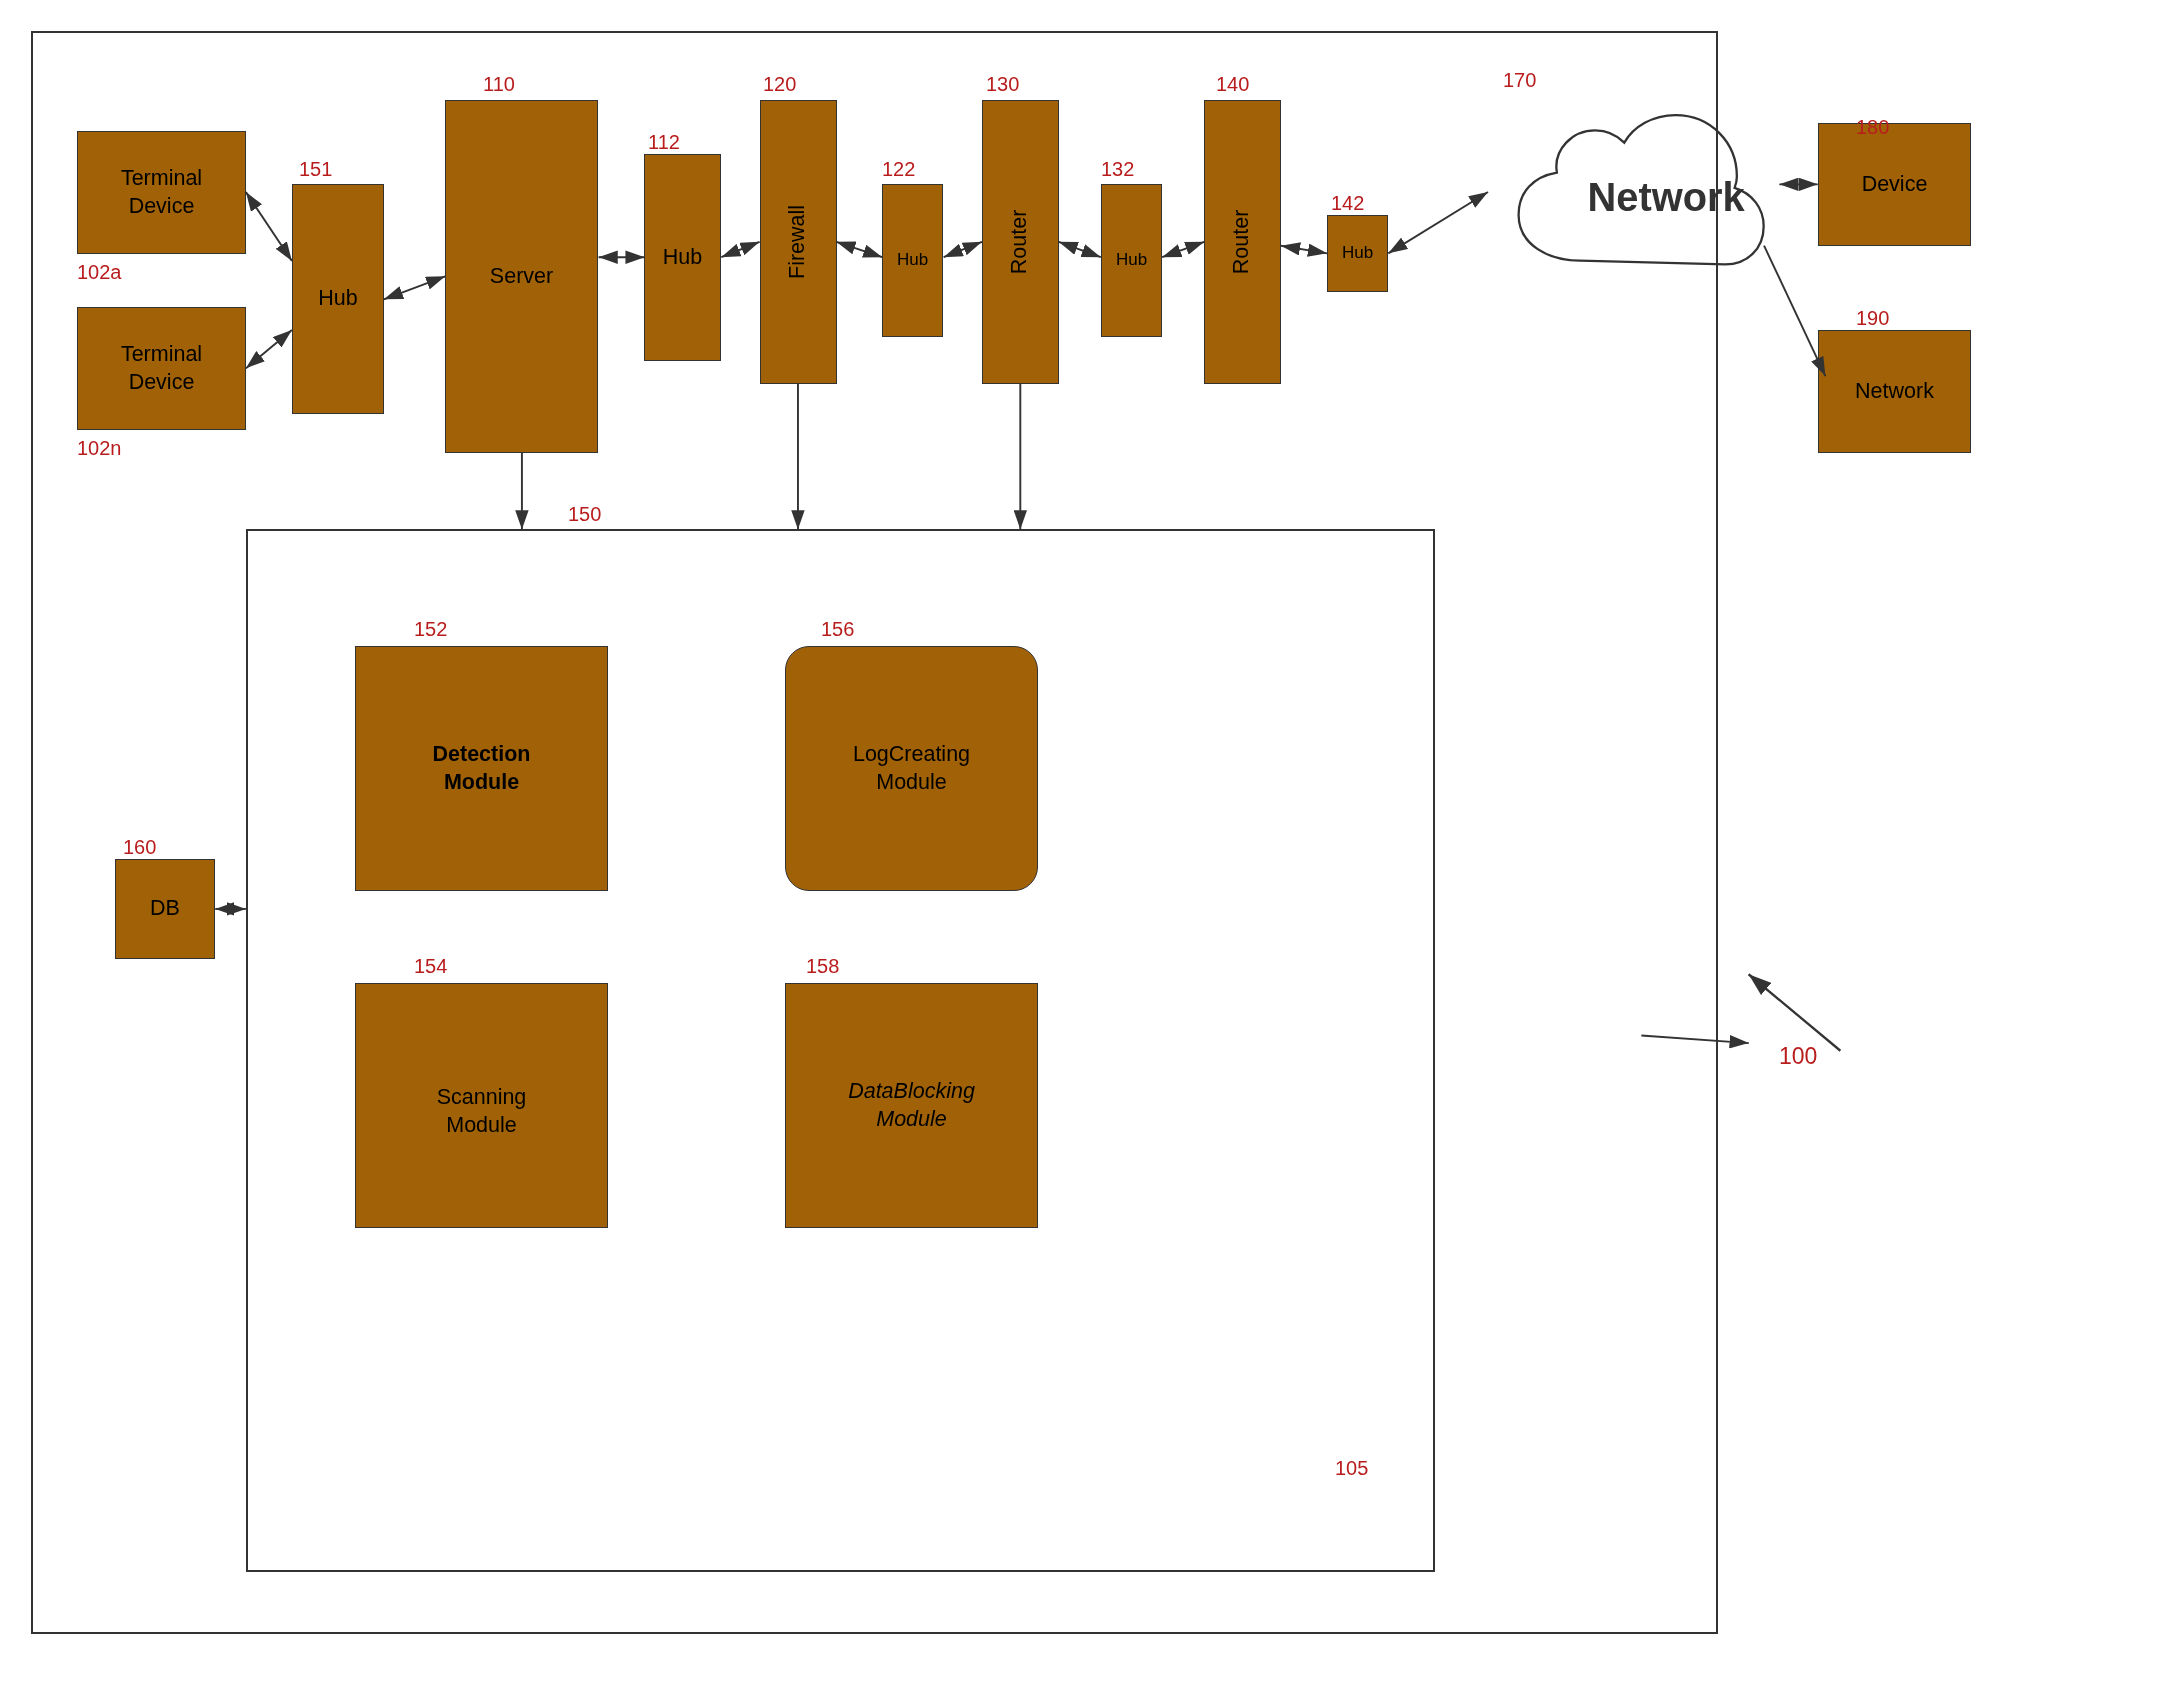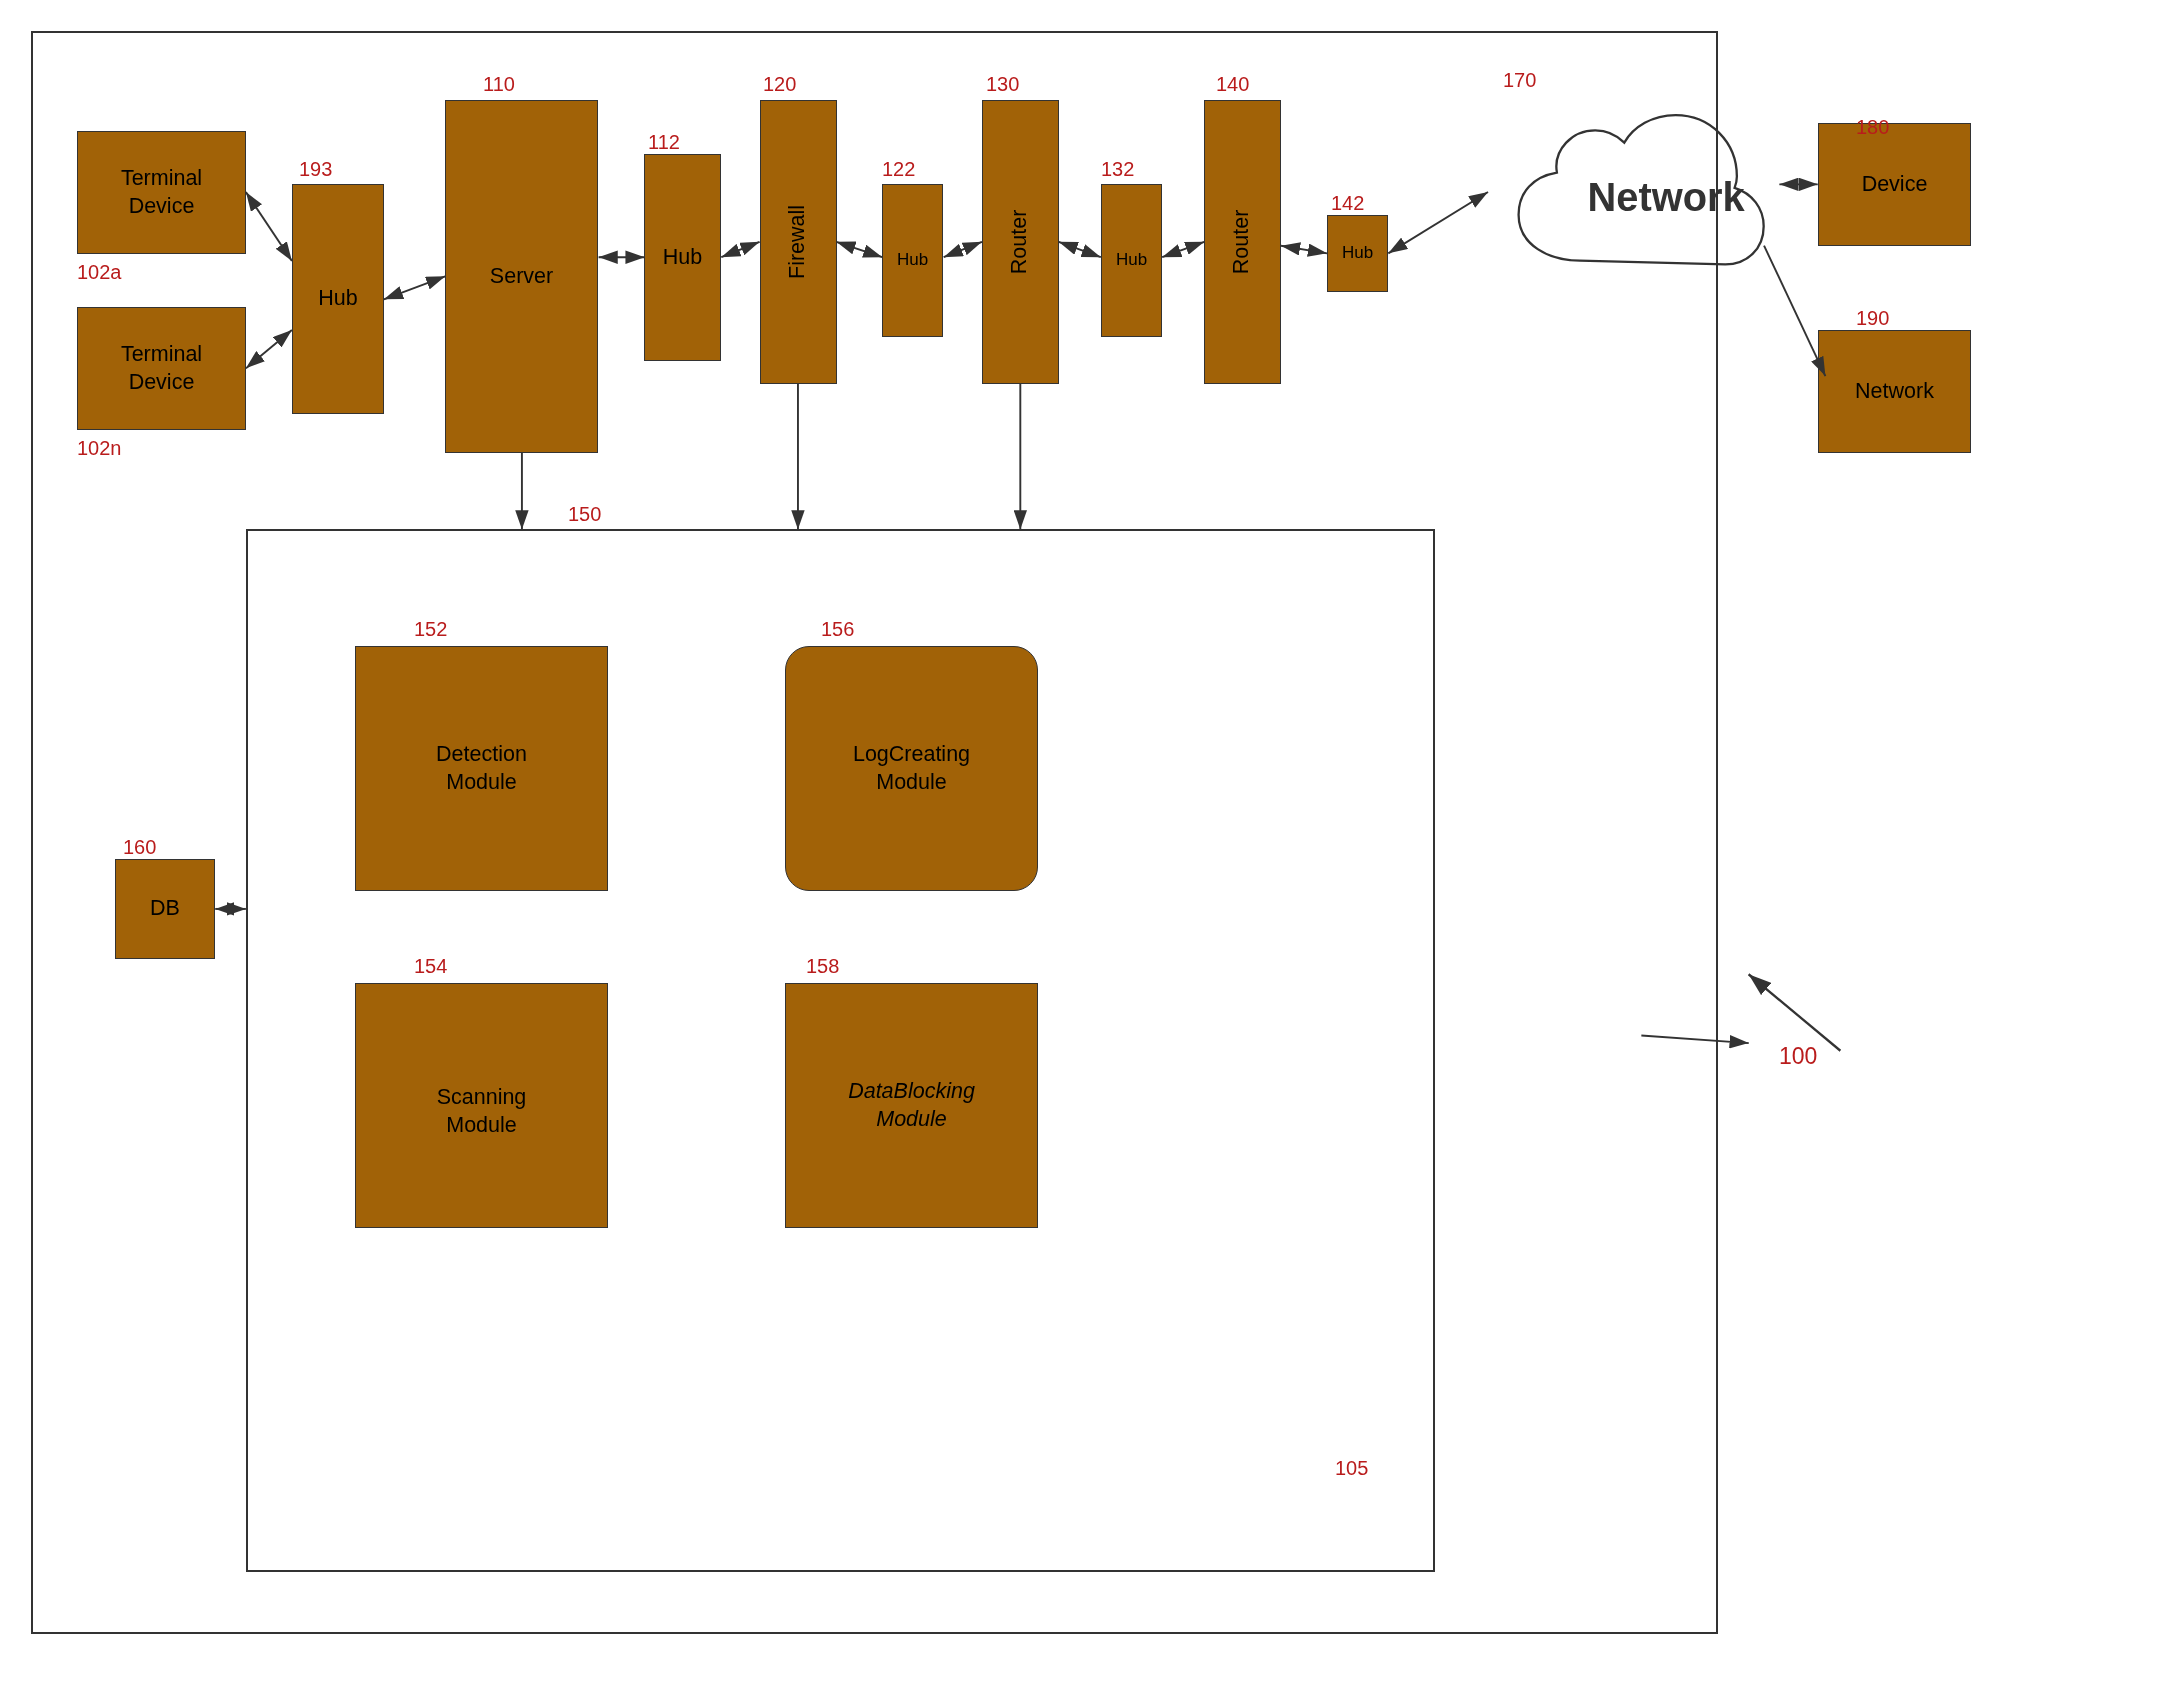--- a/index.html
+++ b/index.html
@@ -333,21 +333,21 @@
 
   <div class="box terminal-n">
     <span style="white-space:pre-line;">Terminal
 Device</span>
   </div>
   <span class="box-label label-102n">102n</span>
 
   <div class="box hub-104">
     <span>Hub</span>
   </div>
-  <span class="box-label label-104">193</span>
+  <span class="box-label label-104">151</span>
 
   <div class="box server-110">
     <span>Server</span>
   </div>
   <span class="box-label label-110">110</span>
 
   <div class="box hub-112">
     <span>Hub</span>
   </div>
   <span class="box-label label-112">112</span>
@@ -405,21 +405,21 @@
   <span class="box-label label-180">180</span>
 
   <div class="box network-190">
     <span>Network</span>
   </div>
   <span class="box-label label-190">190</span>
 
   <div class="container-150">
 
     <div class="box detection-152" style="position:absolute; top:115px; left:107px; width:253px; height:245px;">
-      <span style="white-space:pre-line;">Detection
+      <span style="white-space:pre-line;font-weight:bold;">Detection
 Module</span>
     </div>
 
     <div class="box scanning-154" style="position:absolute; top:452px; left:107px; width:253px; height:245px;">
       <span style="white-space:pre-line;margin-top:12px;">Scanning
 Module</span>
     </div>
 
     <div class="box logcreating-156" style="position:absolute; top:115px; left:537px; width:253px; height:245px;">
       <span style="white-space:pre-line;">LogCreating

